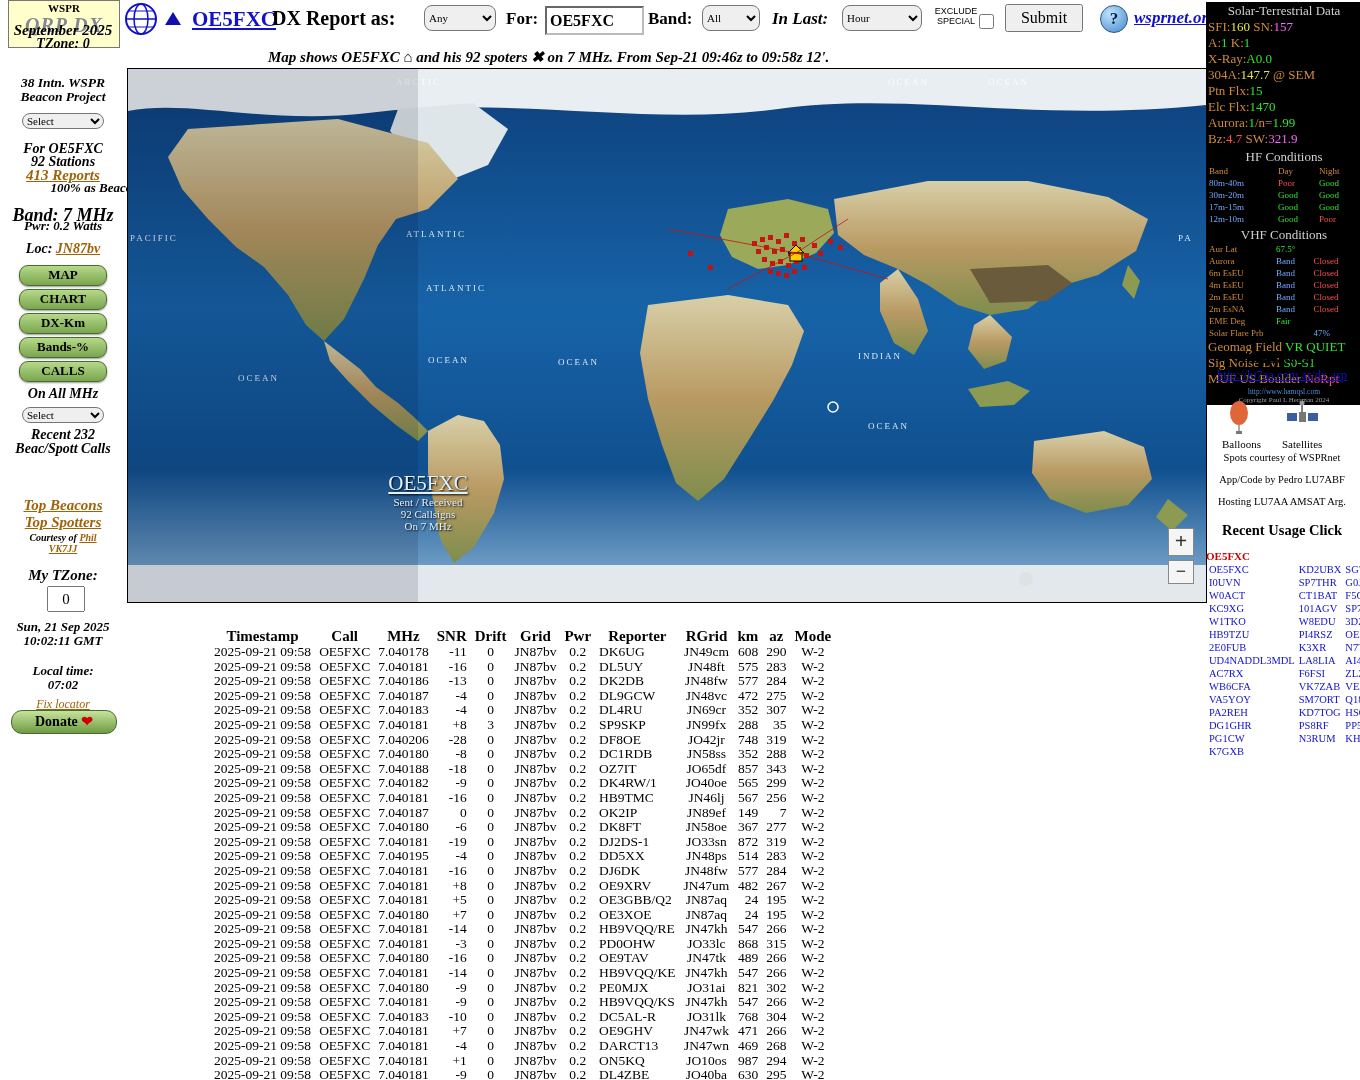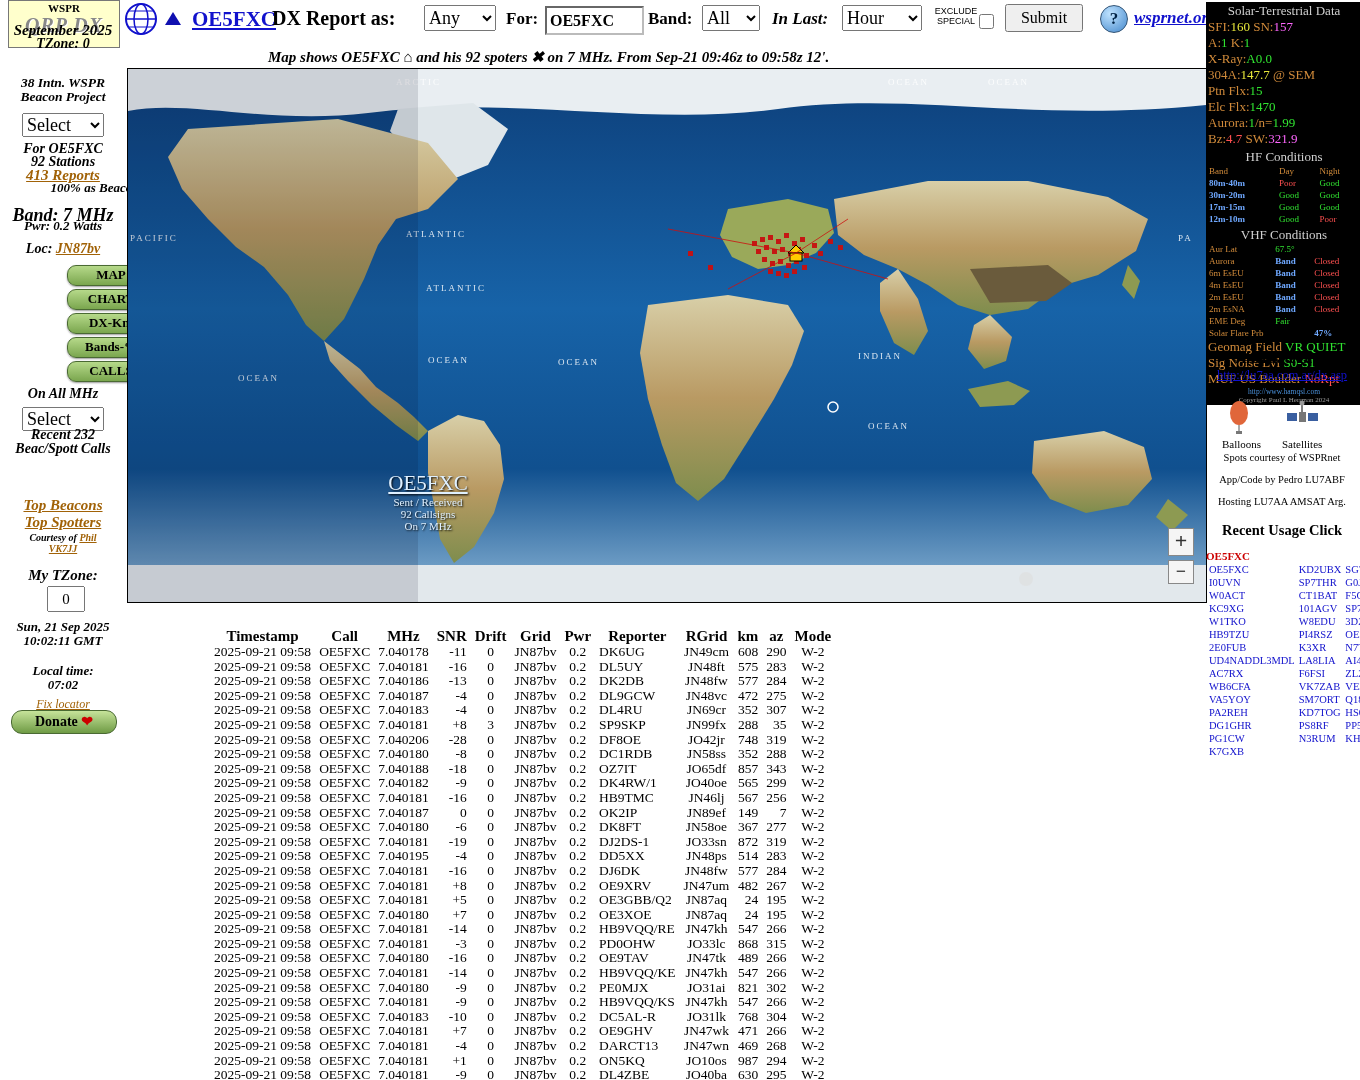--- a/index.html
+++ b/index.html
@@ -21,21 +21,21 @@
   .selhour{position:absolute;left:842px;top:5px;width:80px;height:26px;}
   .exspec{position:absolute;left:930px;top:6px;font-size:9px;line-height:10px;width:52px;text-align:center;font-family:"Liberation Sans",sans-serif;}
   .excb{position:absolute;left:975px;top:11px;width:15px;height:15px;}
   .submit{position:absolute;left:1005px;top:4px;width:78px;height:28px;font-size:16px;font-family:"Liberation Serif",serif;}
   .help{position:absolute;left:1100px;top:5px;width:26px;height:26px;border-radius:50%;background:radial-gradient(circle at 35% 30%,#bfe3ff,#4488cc);border:1px solid #335577;color:#002244;font-size:17px;font-weight:bold;text-align:center;line-height:25px;}
   .wsprnet{position:absolute;left:1134px;top:8px;font-size:17px;font-weight:bold;color:#1111cc;text-decoration:underline;font-style:italic;}
   .counter{position:absolute;left:1240px;top:10px;height:18px;background:#000;color:#ffff33;font-family:"Liberation Mono",monospace;font-size:12px;padding:1px 2px;}
   .cnt3k{border:2px solid #cc0000;color:#ffffff;background:#000;padding:0 2px;}
   .gmt{color:#33ff33;}
 
-  select{font-family:"Liberation Serif",serif;font-size:18px;}
+  select{font-family:"Liberation Serif",serif;font-size:11px;border-radius:8px;}
 
   
   .left{position:absolute;left:0;top:0;width:126px;text-align:center;}
   .wsprbox{position:absolute;left:8px;top:0px;width:110px;height:46px;border:1px solid #777;background:#ffffcc;}
   .wsprttl{font-size:11px;font-weight:bold;font-family:"Liberation Serif",serif;margin-top:1px;}
   .qrpdx{font-size:20px;font-weight:bold;font-style:italic;color:#888;text-shadow:1px 1px 0 #fff;letter-spacing:1px;}
   .lefttxt{font-weight:bold;font-style:italic;}
   .ltline{text-align:center;}
   .lnk{color:#a16207;text-decoration:underline;}
   .btn3d{display:block;margin:3px auto;width:86px;height:19px;line-height:18px;border-radius:9px;border:1px solid #4a6a33;background:linear-gradient(#b6d98a,#7aa64e);color:#000;font-family:"Liberation Serif",serif;font-weight:bold;font-size:13px;text-align:center;box-shadow:0 1px 2px rgba(0,0,0,.4);}
@@ -49,21 +49,21 @@
   .maplabel .sm{font-size:11px;}
   .zoomin,.zoomout{position:absolute;right:12px;background:#f5f5f5;border:1px solid #888;width:24px;text-align:center;font-weight:bold;color:#333;}
   .zoomin{bottom:46px;height:26px;line-height:24px;font-size:22px;}
   .zoomout{bottom:18px;height:22px;line-height:20px;font-size:18px;}
   .solbox{position:absolute;left:1206px;top:2px;width:152px;background:#000;color:#cfcfcf;padding:1px 2px;}
   .solhdr{color:#d0d0d0;text-align:center;}
   .lblc{color:#d08a3a;}
   .valg{color:#31e431;}
   .valy{color:#e8e83a;}
   .valr{color:#ff5050;}
-  .valb{color:#6fa8ff;font-weight:bold;}
+  .valb{color:#6fa8ff;}
   .valm{color:#ff66ff;}
   .hfrow td{font-size:9px;}
   .rt{position:absolute;left:1206px;width:152px;text-align:center;font-family:"Liberation Serif",serif;}
 
   
   table.spots{position:absolute;left:210px;top:628px;border-collapse:collapse;font-family:"Liberation Serif",serif;font-size:13.5px;}
   table.spots th{font-weight:bold;font-size:15px;padding:0 4px;text-align:center;}
   table.spots td{padding:0 4px;line-height:14.6px;white-space:nowrap;}
   .c{text-align:center;} .r{text-align:right;} .l{text-align:left;}
 
@@ -142,21 +142,21 @@
     <div class="ltline lefttxt" style="position:absolute;left:0;top:154px;width:126px;font-size:14px;">92 Stations</div>
     <div class="ltline lefttxt lnk" style="position:absolute;left:0;top:167px;width:126px;font-size:15px;">413 Reports</div>
     <div class="ltline lefttxt" style="position:absolute;left:0;top:181px;width:126px;font-size:13px;line-height:13px;padding-left:32px;">100% as Beacon</div>
     <div class="ltline lefttxt" style="position:absolute;left:0;top:205px;width:126px;font-size:18px;">Band:  7 MHz</div>
     <div class="ltline lefttxt" style="position:absolute;left:0;top:219px;width:126px;font-size:13px;line-height:13px;">Pwr: 0.2 Watts</div>
     <div class="ltline lefttxt" style="position:absolute;left:0;top:241px;width:126px;font-size:14px;">
       <span>Loc:</span>
       <span class="lnk">JN87bv</span>
     </div>
 
-    <div style="position:absolute;left:0;top:262px;width:126px;padding-left:48px;">
+    <div style="position:absolute;left:0;top:262px;width:126px;">
       <div class="btn3d">MAP</div>
       <div class="btn3d">CHART</div>
       <div class="btn3d">DX-Km</div>
       <div class="btn3d">Bands-%</div>
       <div class="btn3d">CALLS</div>
     </div>
 
     <div class="ltline lefttxt" style="position:absolute;left:0;top:386px;width:126px;font-size:14px;">On All MHz</div>
     <select style="position:absolute;left:22px;top:407px;width:82px;">
       <option>Select</option>

